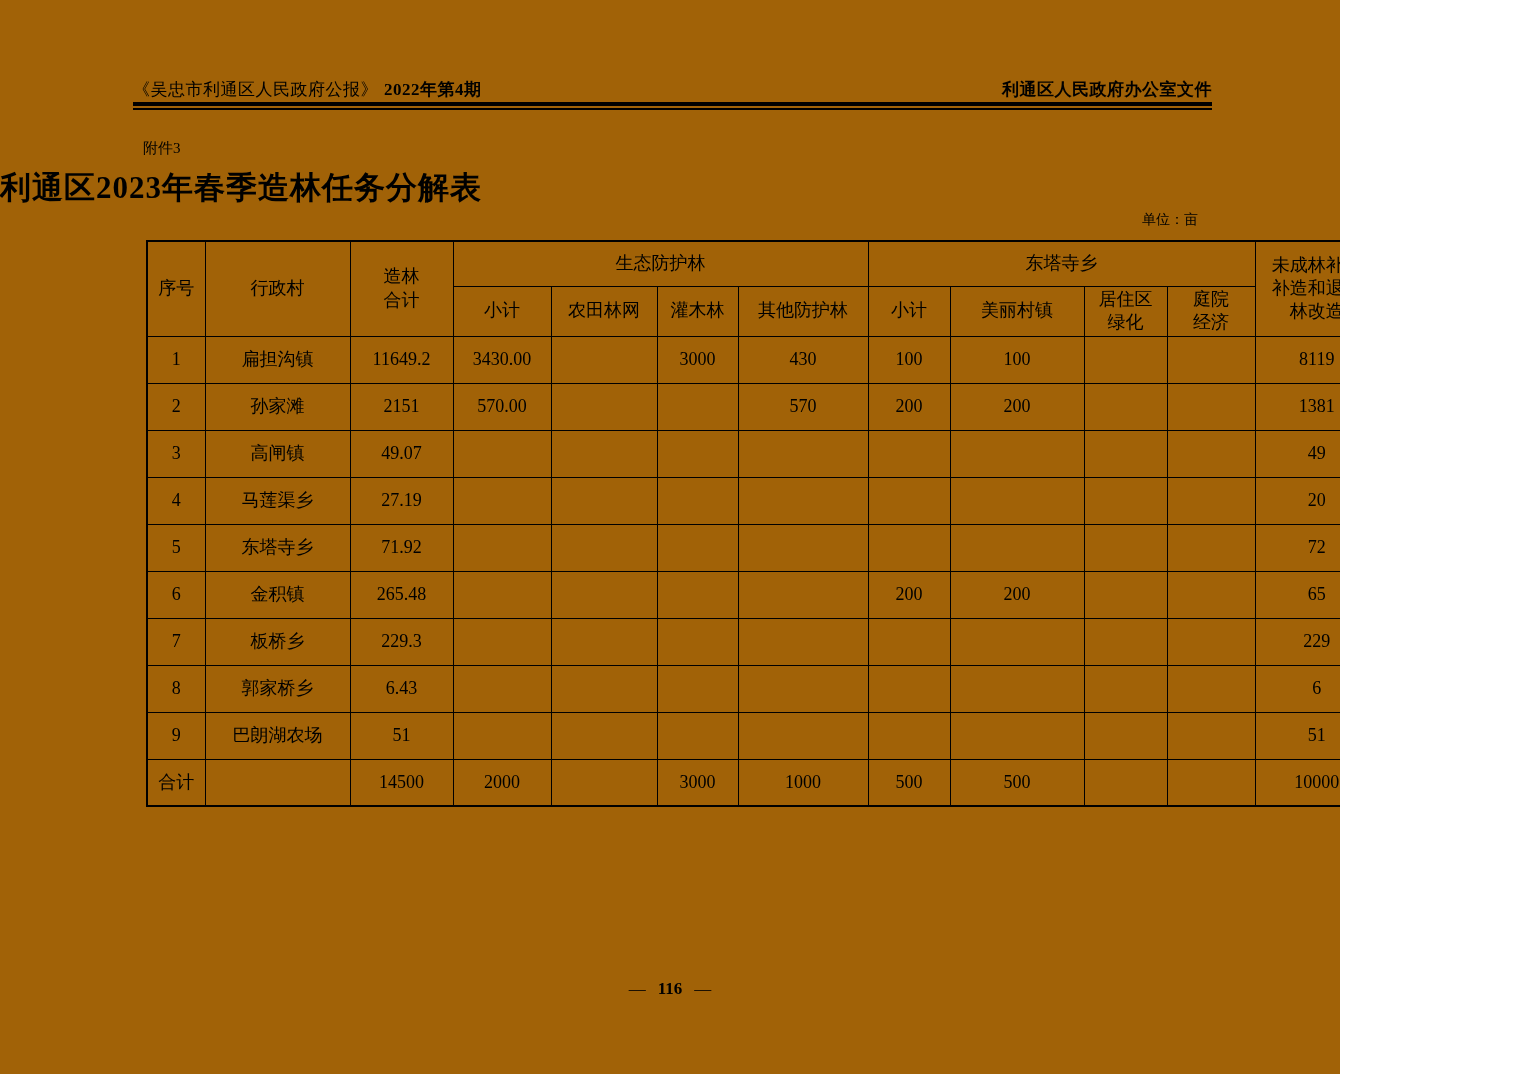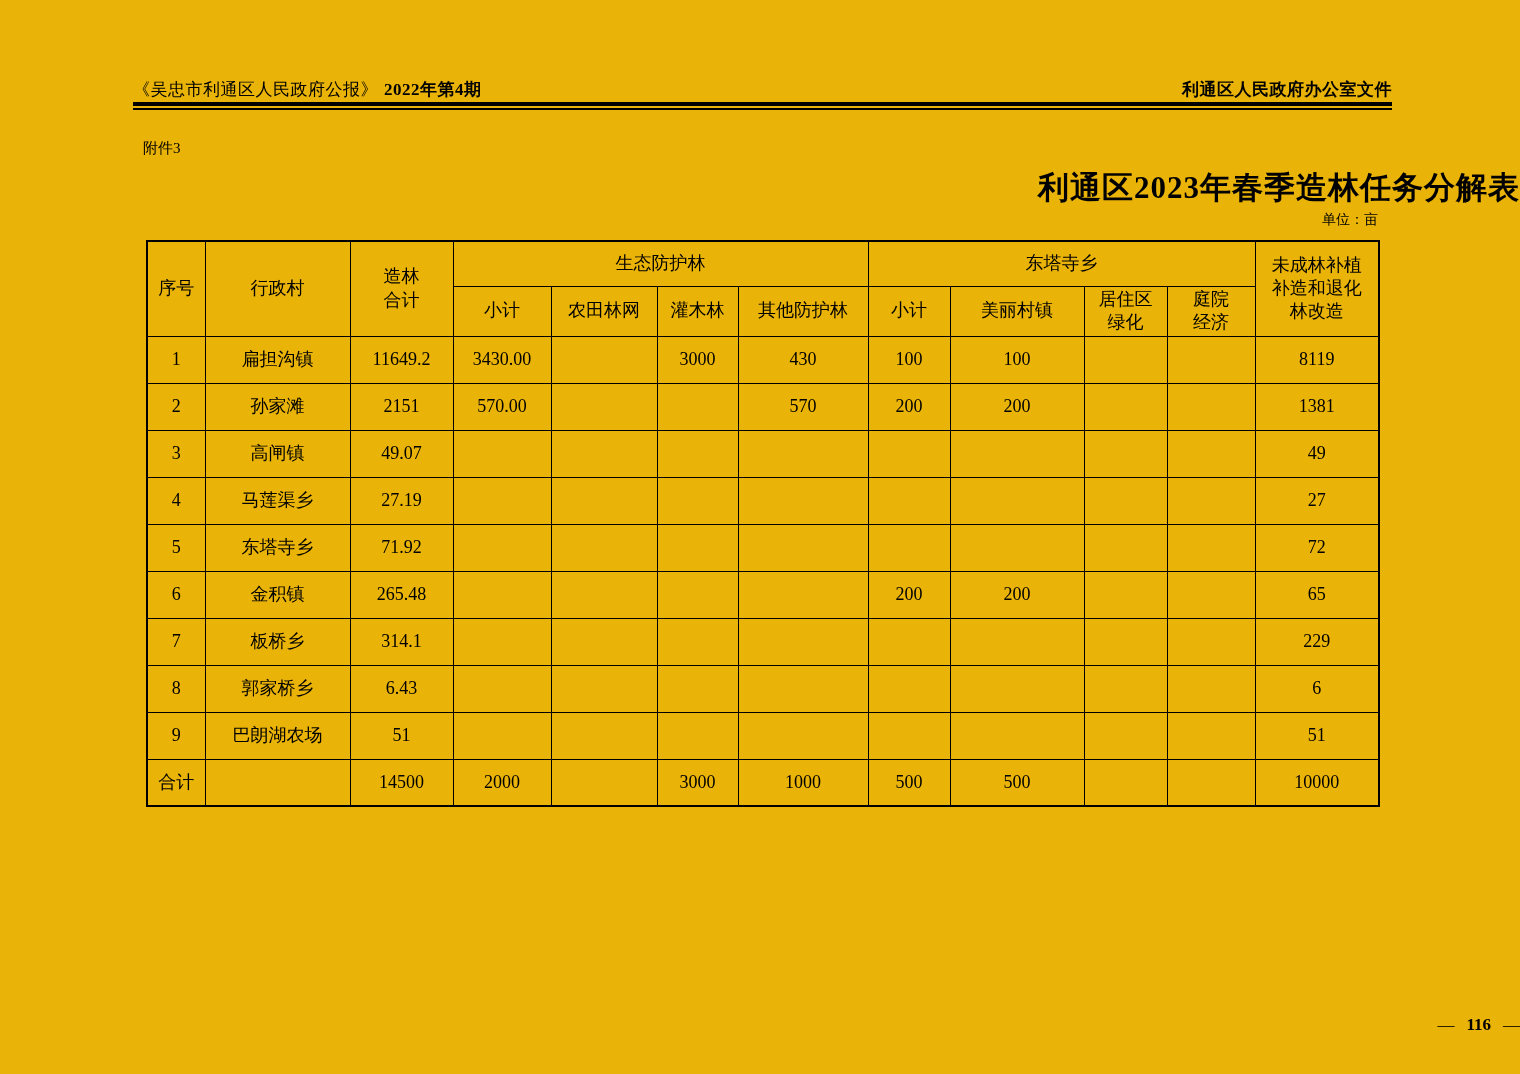--- a/index.html
+++ b/index.html
@@ -4,22 +4,22 @@
 <style>
   * { box-sizing: border-box; margin: 0; padding: 0; }
   html, body { background: #ffffff; }
   body {
     width: 1520px; height: 1074px;
     font-family: "Liberation Serif", "DejaVu Serif", serif;
     color: #000;
   }
   .page {
     position: relative;
-    width: 1520px; height: 1074px;
-    background: #eab308;
+    width: 1340px; height: 1074px;
+    background: #a16207;
     overflow: hidden;
   }
 
   
   .running-header {
     position: absolute;
     left: 133px; right: 128px; top: 78px;
     display: flex; justify-content: space-between; align-items: baseline;
     font-size: 17px;
     letter-spacing: 0.5px;
@@ -42,21 +42,21 @@
 
   .attachment {
     position: absolute;
     left: 143px; top: 139px;
     font-size: 15px;
   }
 
   .doc-title {
     position: absolute;
     left: 0; top: 167px; width: 100%;
-    text-align: right;
+    text-align: left;
     font-size: 31px;
     font-weight: bold;
     letter-spacing: 1px;
   }
 
   .unit-note {
     position: absolute;
     right: 142px; top: 211px;
     font-size: 14px;
   }
@@ -82,23 +82,22 @@
     overflow: hidden;
   }
   .task-table tr.h1 th { height: 45px; }
   .task-table tr.h2 th { height: 50px; }
   .task-table tbody td { height: 47px; }
   .preline { white-space: pre-line; }
 
   .page-footer {
     position: absolute;
     left: 0; top: 979px; width: 100%;
-    text-align: right;
+    text-align: center;
     font-size: 17px;
-    margin-top: 36px;
   }
   .page-footer .dash { font-weight: normal; }
   .page-footer .page-num { font-weight: bold; margin: 0 12px; }
 </style>
 </head>
 <body>
 
 <div class="page">
 
   <div class="running-header">
@@ -204,21 +203,21 @@
           <td>马莲渠乡</td>
           <td>27.19</td>
           <td></td>
           <td></td>
           <td></td>
           <td></td>
           <td></td>
           <td></td>
           <td></td>
           <td></td>
-          <td>27</td>
+          <td>20</td>
         </tr>
         <tr>
           <td>5</td>
           <td>东塔寺乡</td>
           <td>71.92</td>
           <td></td>
           <td></td>
           <td></td>
           <td></td>
           <td></td>
@@ -237,21 +236,21 @@
           <td></td>
           <td>200</td>
           <td>200</td>
           <td></td>
           <td></td>
           <td>65</td>
         </tr>
         <tr>
           <td>7</td>
           <td>板桥乡</td>
-          <td>314.1</td>
+          <td>229.3</td>
           <td></td>
           <td></td>
           <td></td>
           <td></td>
           <td></td>
           <td></td>
           <td></td>
           <td></td>
           <td>229</td>
         </tr>

